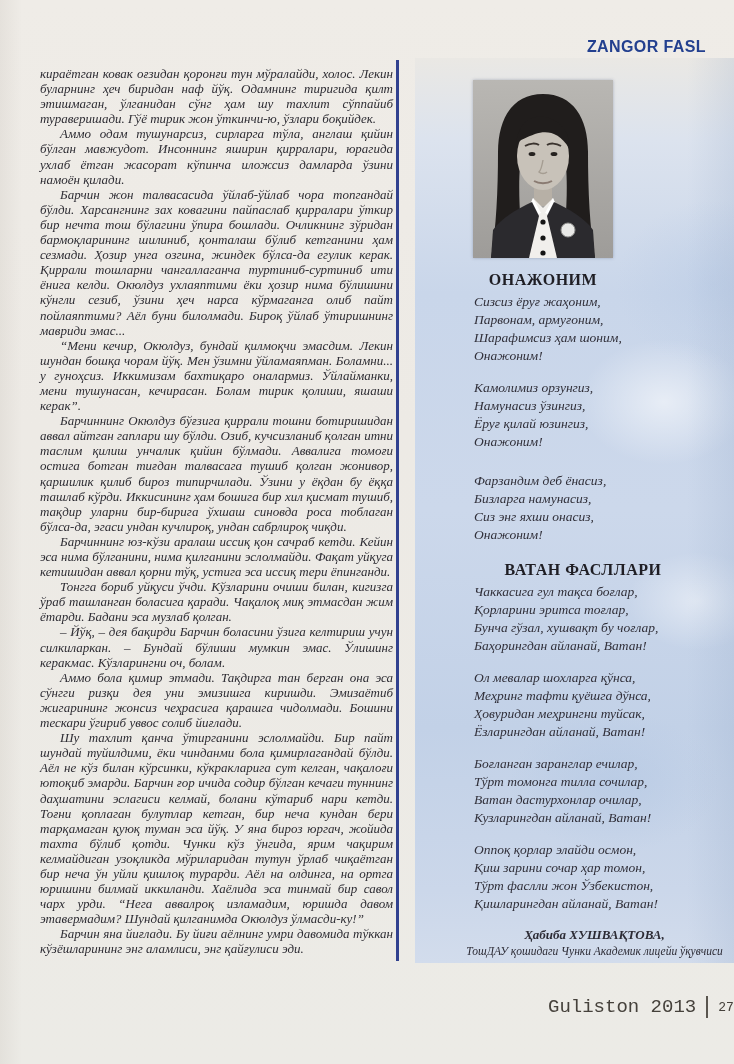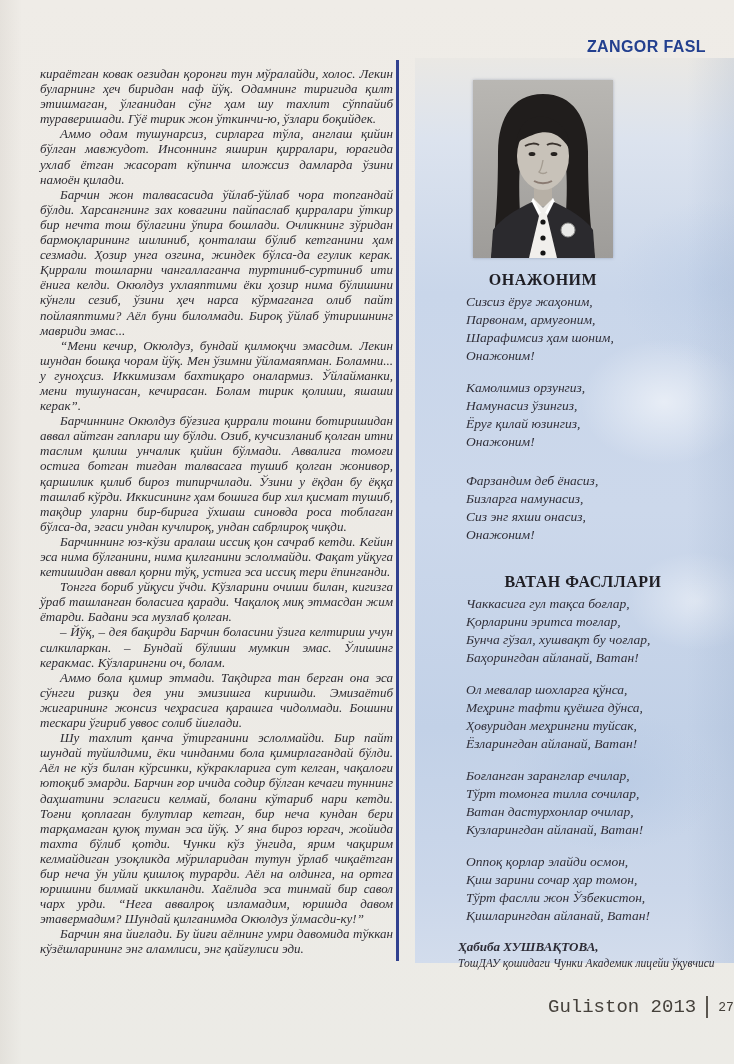--- a/index.html
+++ b/index.html
@@ -50,28 +50,28 @@
     width:140px; height:178px; margin-left:15px;
     box-shadow:0 0 3px rgba(60,70,100,.35);
   }
   .photo-frame svg{display:block;}
   .poem-title{
     margin:13px 0 4px 0; padding:0;
     font-size:16px; font-weight:bold; color:#1f1e24;
     letter-spacing:.5px;
   }
   .poem-title.onajonim{ width:170px; text-align:center; margin-left:0;}
-  .poem-title.vatan{ width:250px; text-align:center; margin-top:29px;}
+  .poem-title.vatan{ width:250px; text-align:center; margin-top:17px;}
   .poem{ color:#302f39; }
-  .poem .stanza{ margin:0 0 14px 8px; }
+  .poem .stanza{ margin:0 0 14px 16px; }
   .poem .stanza.gap-lg{ margin-bottom:21px; }
   .poem .line{
     font-style:italic; font-size:13.5px; line-height:18px;
   }
-  .byline{ margin-top:6px; text-align:left; padding-right:4px; color:#2c2b35;}
+  .byline{ margin-top:6px; text-align:center; padding-right:4px; color:#2c2b35;}
   .byline .author{ font-style:italic; font-weight:bold; font-size:13px; line-height:16px;}
   .byline .affiliation{ font-style:italic; font-size:11.5px; line-height:16px; white-space:nowrap;}
   
   .page-footer{
     position:absolute; left:548px; top:996px;
     display:flex; align-items:center;
     font-family:Liberation Mono, monospace;
     color:#45413b; font-size:19px;
   }
   .page-footer .bar{

